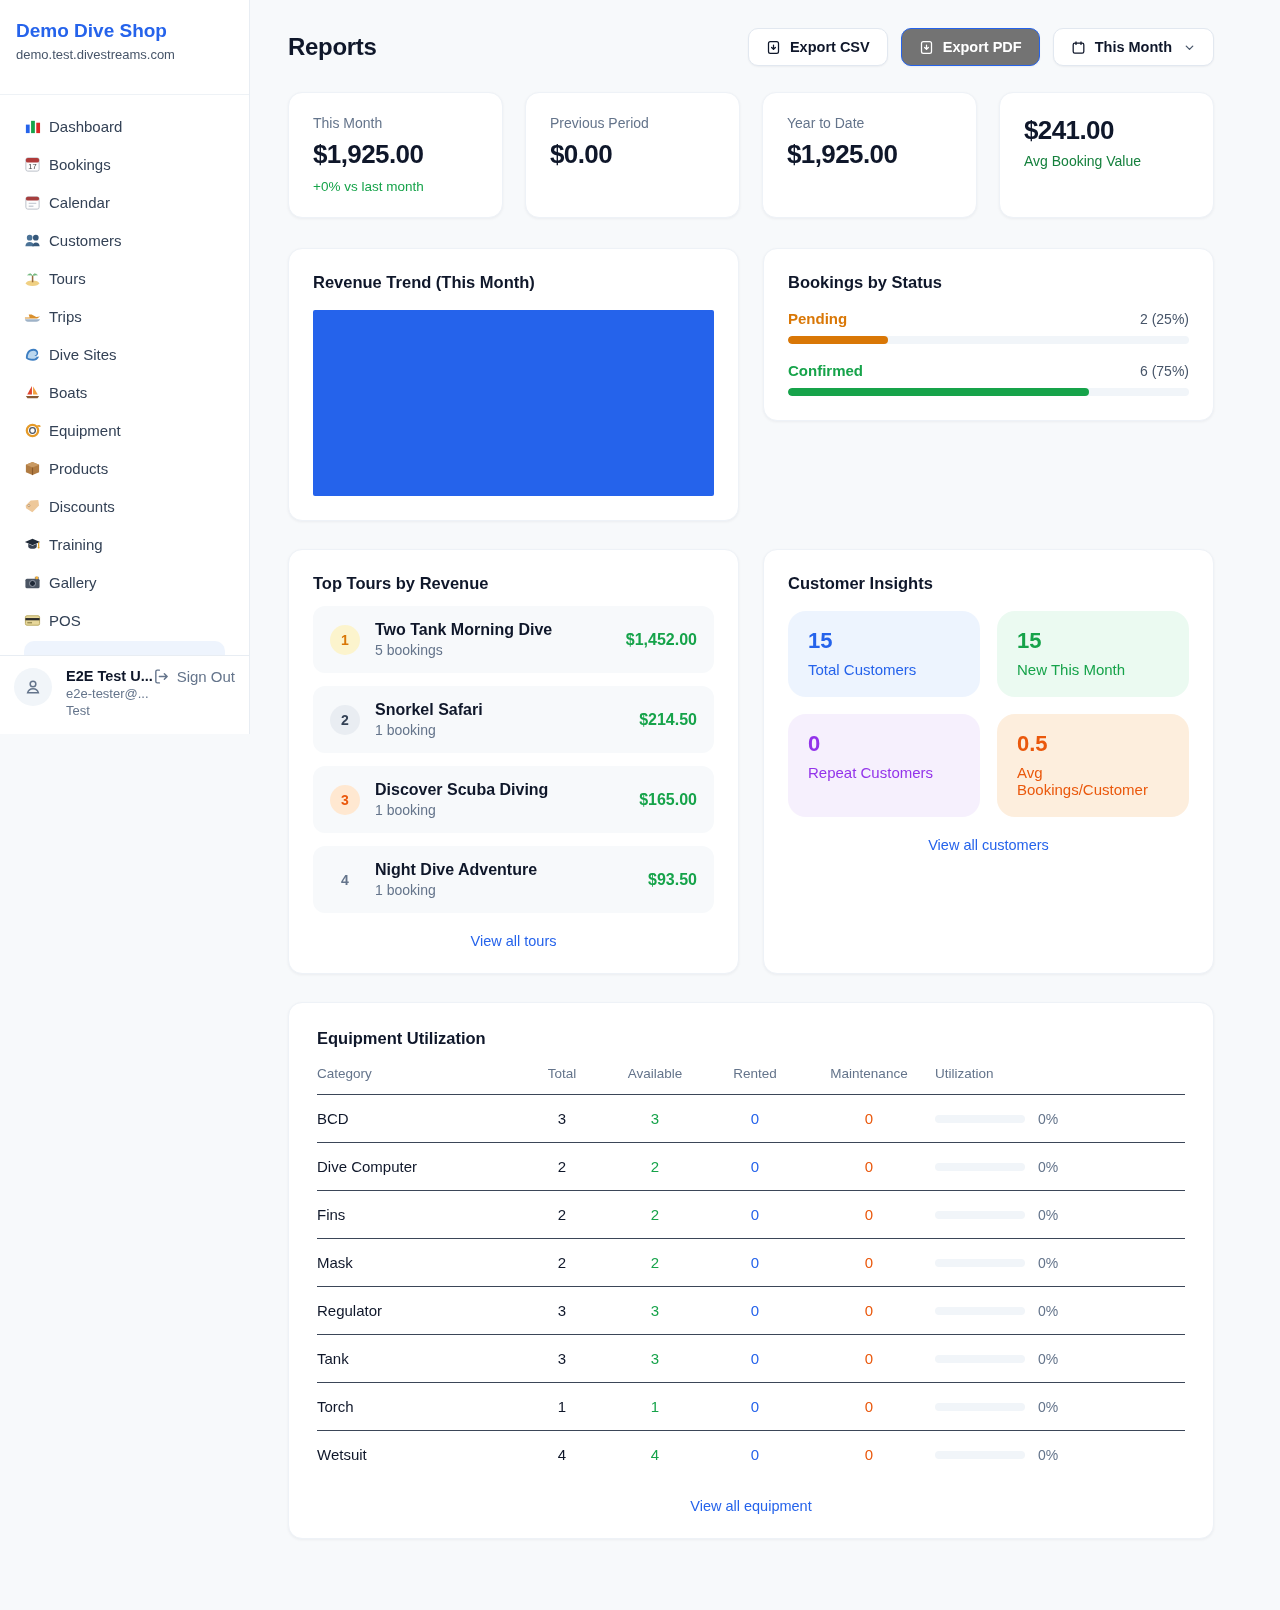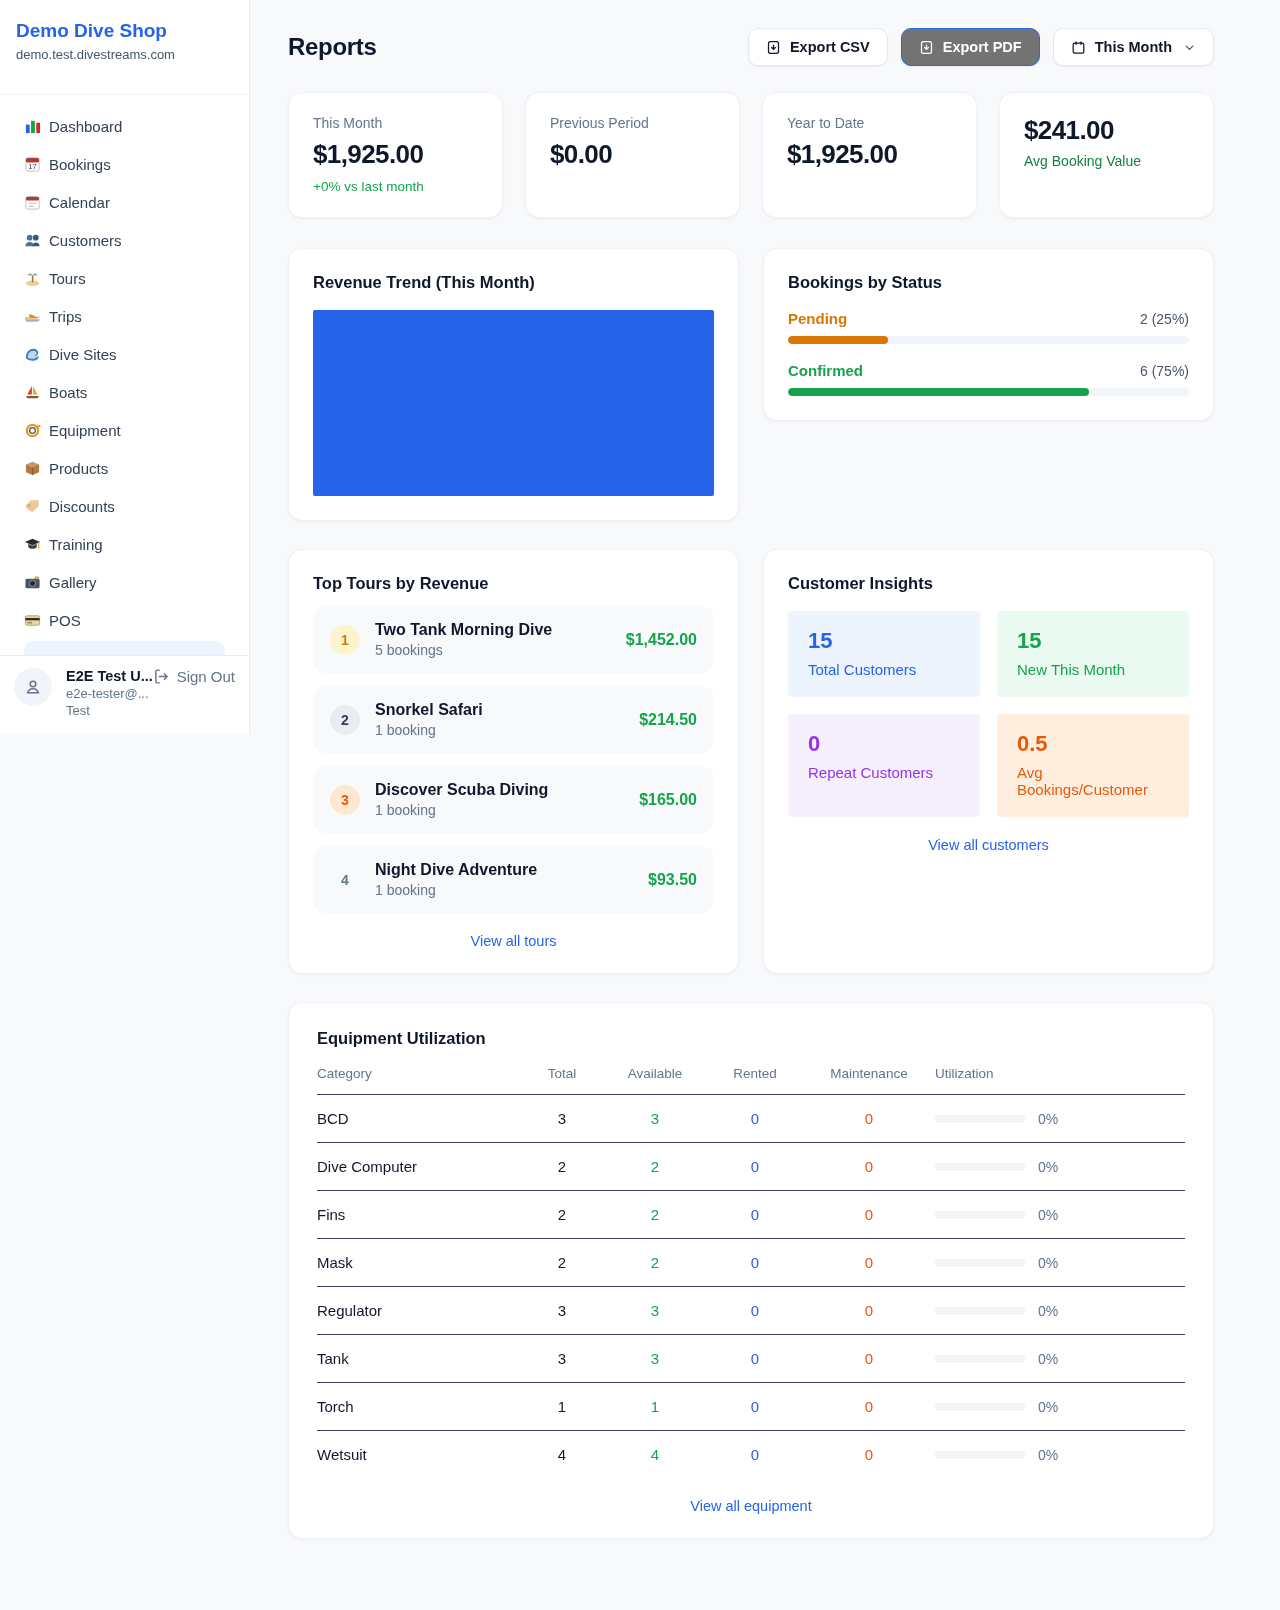--- a/index.html
+++ b/index.html
@@ -114,21 +114,21 @@
   .tour-name { font-size:16px; font-weight:600; color:#0f172a; }
   .tour-sub { font-size:14px; color:#64748b; margin-top:3px; }
   .tour-amount { margin-left:auto; font-size:16px; font-weight:bold; color:#16a34a; }
   .view-link {
     display:block; text-align:center; color:#2563eb; font-size:14.5px;
     margin-top:20px; text-decoration:none; cursor:pointer;
   }
 
   
   .insight-grid { display:grid; grid-template-columns:1fr 1fr; gap:17px; margin-top:18px; }
-  .insight-box { border-radius:4px; padding:17px 20px 19px; }
+  .insight-box { border-radius:18px; padding:17px 20px 19px; }
   .insight-value { font-size:22px; font-weight:bold; }
   .insight-label { font-size:15px; margin-top:7px; }
   .box-blue   { background:#edf4fe; } .box-blue .insight-value,   .box-blue .insight-label   { color:#2563eb; }
   .box-green  { background:#ebfaf1; } .box-green .insight-value,  .box-green .insight-label  { color:#16a34a; }
   .box-purple { background:#f6f0fd; } .box-purple .insight-value, .box-purple .insight-label { color:#9333ea; }
   .box-orange { background:#fdeedd; } .box-orange .insight-value, .box-orange .insight-label { color:#ea580c; }
 
   
   .equipment-panel { padding:26px 28px 24px; margin-bottom:32px; }
   .eq-grid { display:grid; grid-template-columns:1fr 82px 104px 96px 132px 250px; align-items:center; }

